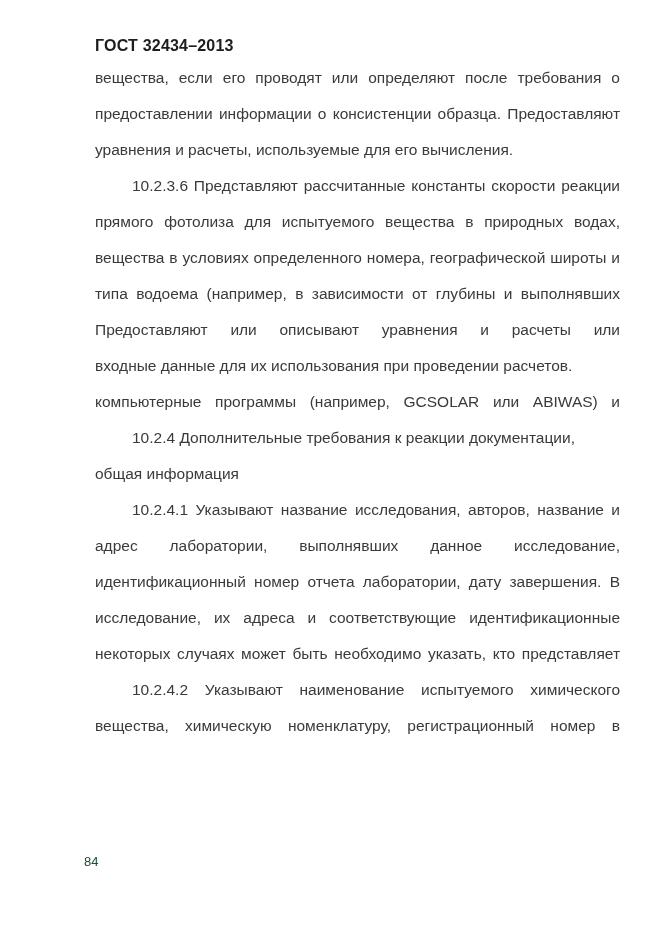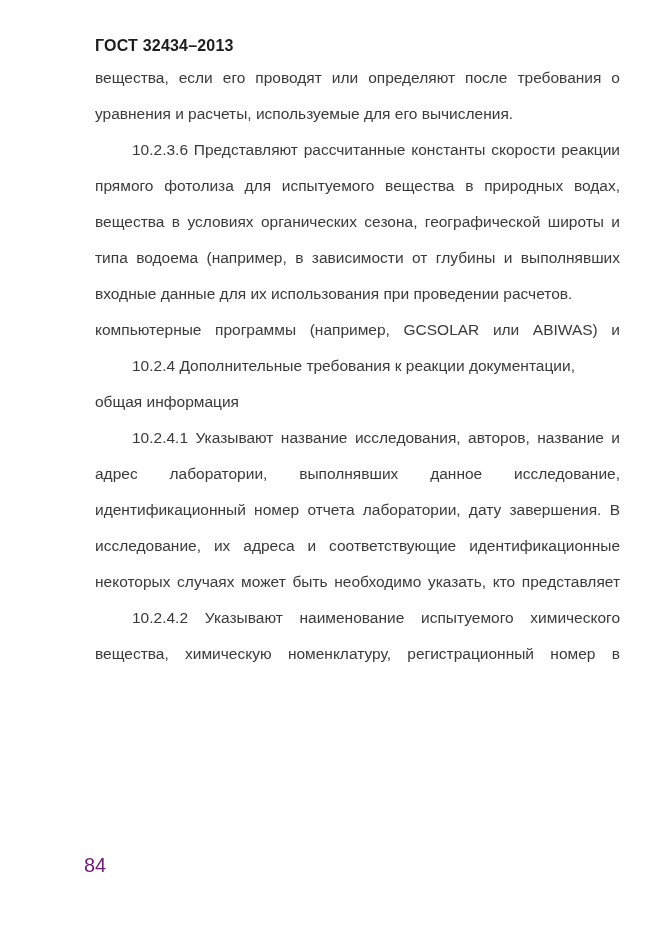--- a/index.html
+++ b/index.html
@@ -47,40 +47,42 @@
     text-align-last: justify;
     white-space: normal;
   }
   .line.indent {
     padding-left: 37px;
   }
   .page-number {
     position: absolute;
     left: 84px;
     top: 854px;
-    font-size: 20px;
-    color: #701a75;
+    font-size: 13px;
+    color: #14532d;
   }
 </style>
 </head>
 <body>
 
 <div class="page">
   <div class="doc-header">ГОСТ 32434–2013</div>
 
   <div class="doc-body">
       <div class="paragraph">
         <div class="line just">вещества, если его проводят или определяют после требования о</div>
+        <div class="line just">предоставлении информации о консистенции образца. Предоставляют</div>
         <div class="line">уравнения и расчеты, используемые для его вычисления.</div>
       </div>
       <div class="paragraph">
         <div class="line just indent">10.2.3.6 Представляют рассчитанные константы скорости реакции</div>
         <div class="line just">прямого фотолиза для испытуемого вещества в природных водах,</div>
-        <div class="line just">вещества в условиях органических сезона, географической широты и</div>
+        <div class="line just">вещества в условиях определенного номера, географической широты и</div>
         <div class="line just">типа водоема (например, в зависимости от глубины и выполнявших</div>
+        <div class="line just">Предоставляют или описывают уравнения и расчеты или</div>
         <div class="line">входные данные для их использования при проведении расчетов.</div>
         <div class="line just">компьютерные программы (например, GCSOLAR или ABIWAS) и</div>
       </div>
       <div class="paragraph">
         <div class="line indent">10.2.4 Дополнительные требования к реакции документации,</div>
         <div class="line">общая информация</div>
       </div>
       <div class="paragraph">
         <div class="line just indent">10.2.4.1 Указывают название исследования, авторов, название и</div>
         <div class="line just">адрес лаборатории, выполнявших данное исследование,</div>

